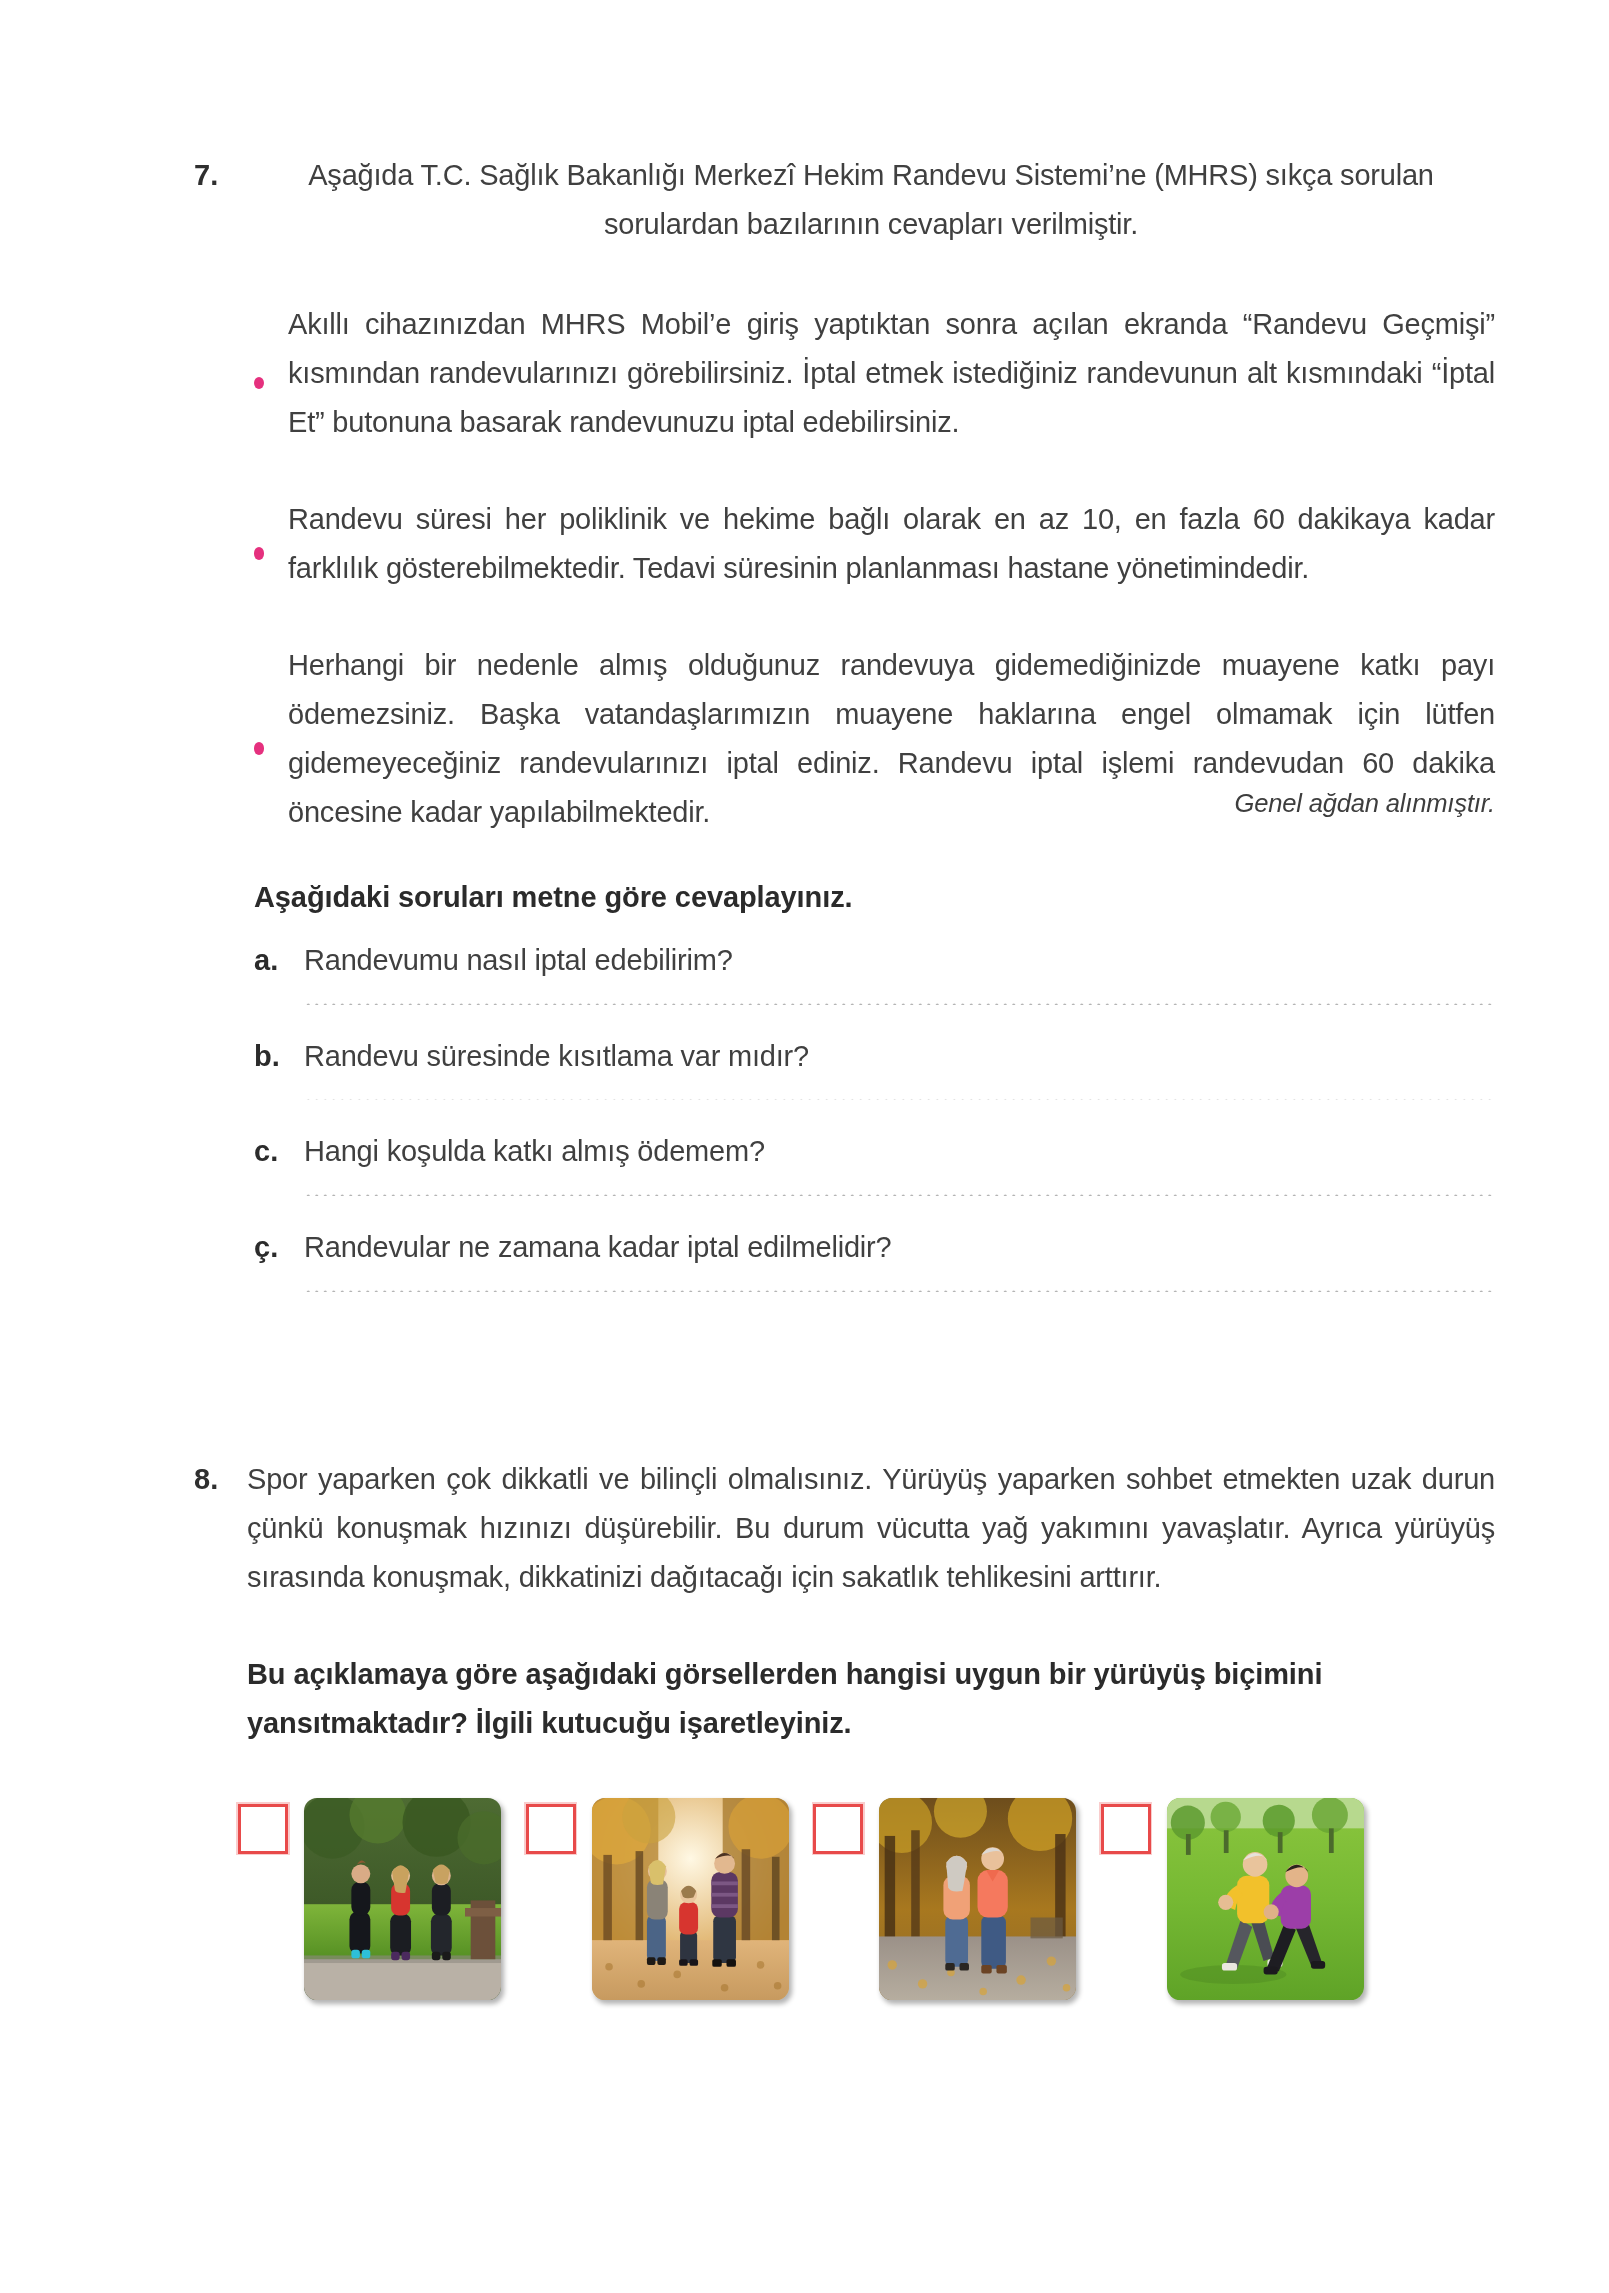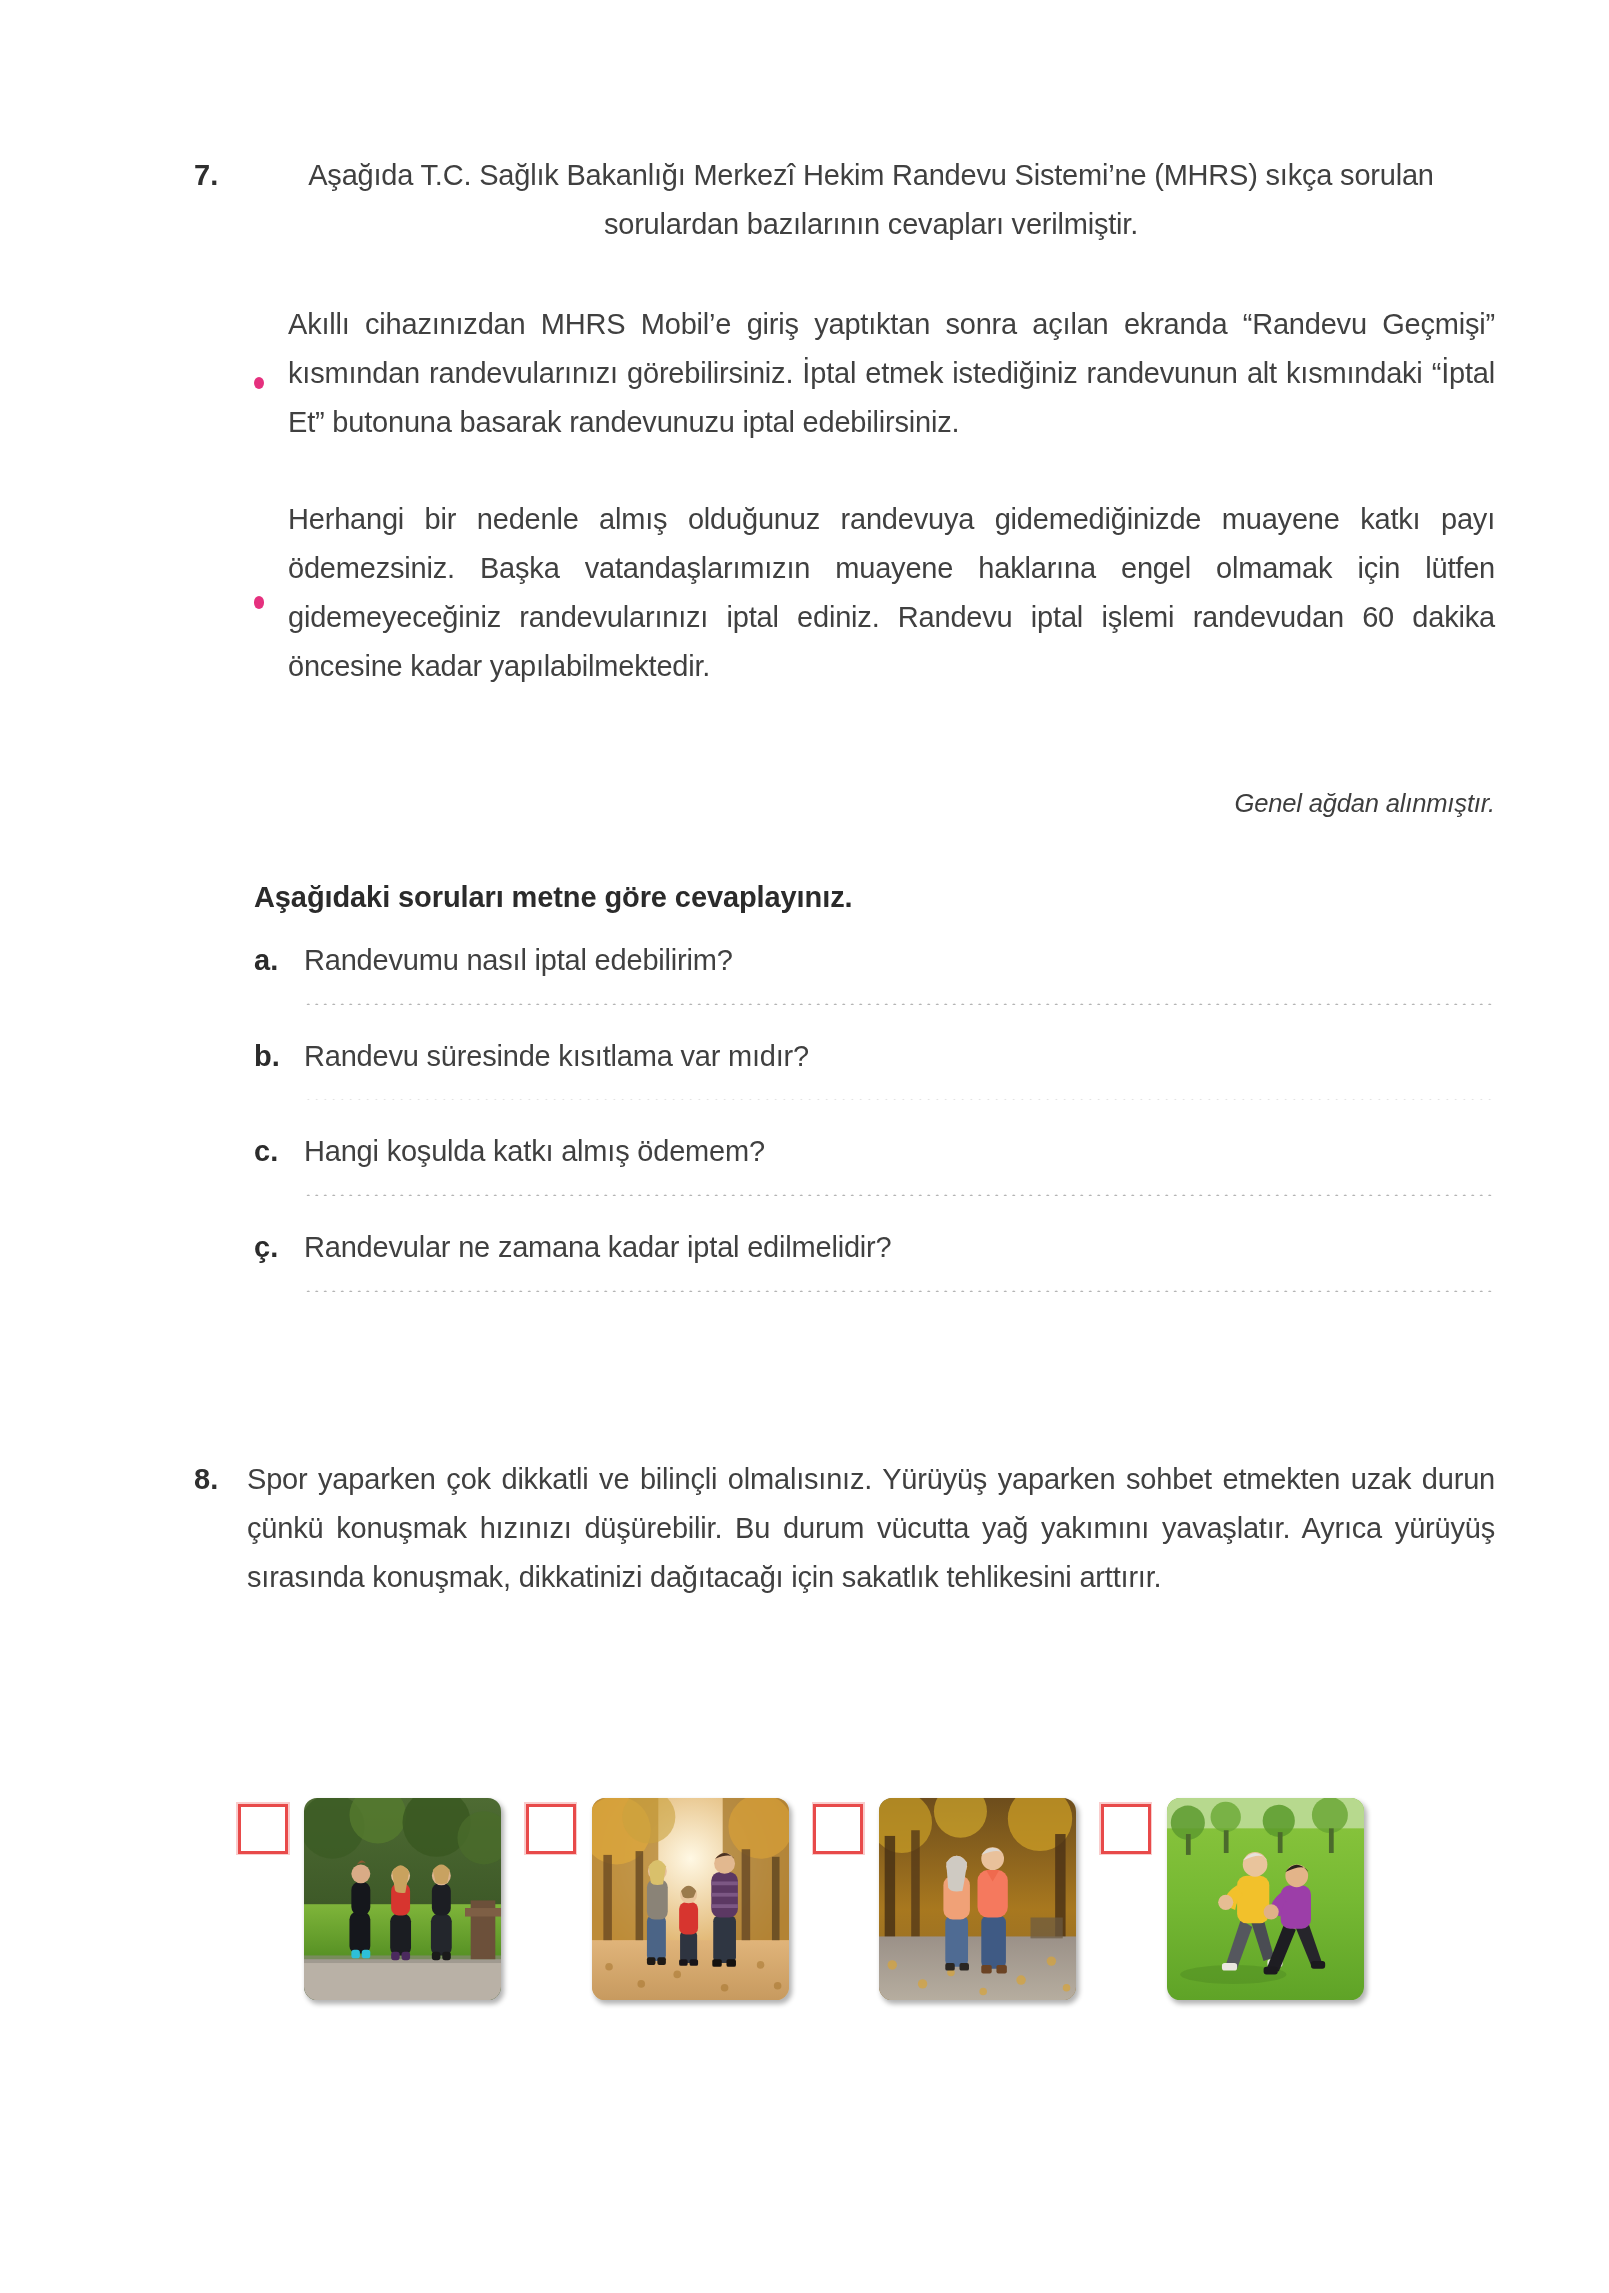--- a/index.html
+++ b/index.html
@@ -209,20 +209,26 @@
 
   <div class="bullets" style="top:252px;">
 
     <div class="bullet-item">
       <div class="bullet-dot-wrap">
         <span class="bullet-dot"></span>
       </div>
       <div class="bullet-text">Akıllı cihazınızdan MHRS Mobil’e giriş yaptıktan sonra açılan ekranda “Randevu Geçmişi” kısmından randevularınızı görebilirsiniz. İptal etmek istediğiniz randevunun alt kısmındaki “İptal Et” butonuna basarak randevunuzu iptal edebilirsiniz.</div>
     </div>
 
+    <div class="bullet-item">
+      <div class="bullet-dot-wrap">
+        <span class="bullet-dot"></span>
+      </div>
+      <div class="bullet-text">Randevu süresi her poliklinik ve hekime bağlı olarak en az 10, en fazla 60 dakikaya kadar farklılık gösterebilmektedir. Tedavi süresinin planlanması hastane yönetimindedir.</div>
+    </div>
 
     <div class="bullet-item">
       <div class="bullet-dot-wrap">
         <span class="bullet-dot"></span>
       </div>
       <div class="bullet-text">Herhangi bir nedenle almış olduğunuz randevuya gidemediğinizde muayene katkı payı ödemezsiniz. Başka vatandaşlarımızın muayene haklarına engel olmamak için lütfen gidemeyeceğiniz randevularınızı iptal ediniz. Randevu iptal işlemi randevudan 60 dakika öncesine kadar yapılabilmektedir.</div>
     </div>
 
   </div>
 
@@ -256,20 +262,21 @@
     </div>
     <div class="answer-line"></div>
 
   </div>
 
   <div class="question" style="left:194px; top:1455px; width:1301px;">
     <div class="q-num">8.</div>
     <div class="q-body body-text" style="text-align:justify;">Spor yaparken çok dikkatli ve bilinçli olmalısınız. Yürüyüş yaparken sohbet etmekten uzak durun çünkü konuşmak hızınızı düşürebilir. Bu durum vücutta yağ yakımını yavaşlatır. Ayrıca yürüyüş sırasında konuşmak, dikkatinizi dağıtacağı için sakatlık tehlikesini arttırır.</div>
   </div>
 
+  <div class="bold-head" style="position:absolute; left:247px; top:1650px; width:1249px;">Bu açıklamaya göre aşağıdaki görsellerden hangisi uygun bir yürüyüş biçimini yansıtmaktadır? İlgili kutucuğu işaretleyiniz.</div>
 
   <div class="options-row">
 
     <div class="option">
       <div class="opt-checkbox"></div>
       <div class="photo">
         <svg viewBox="0 0 208 213" preserveAspectRatio="none" aria-hidden="true">
           <defs>
             <linearGradient id="p1sky" x1="0" y1="0" x2="0" y2="1">
               <stop offset="0" stop-color="#4e6b33"></stop>

